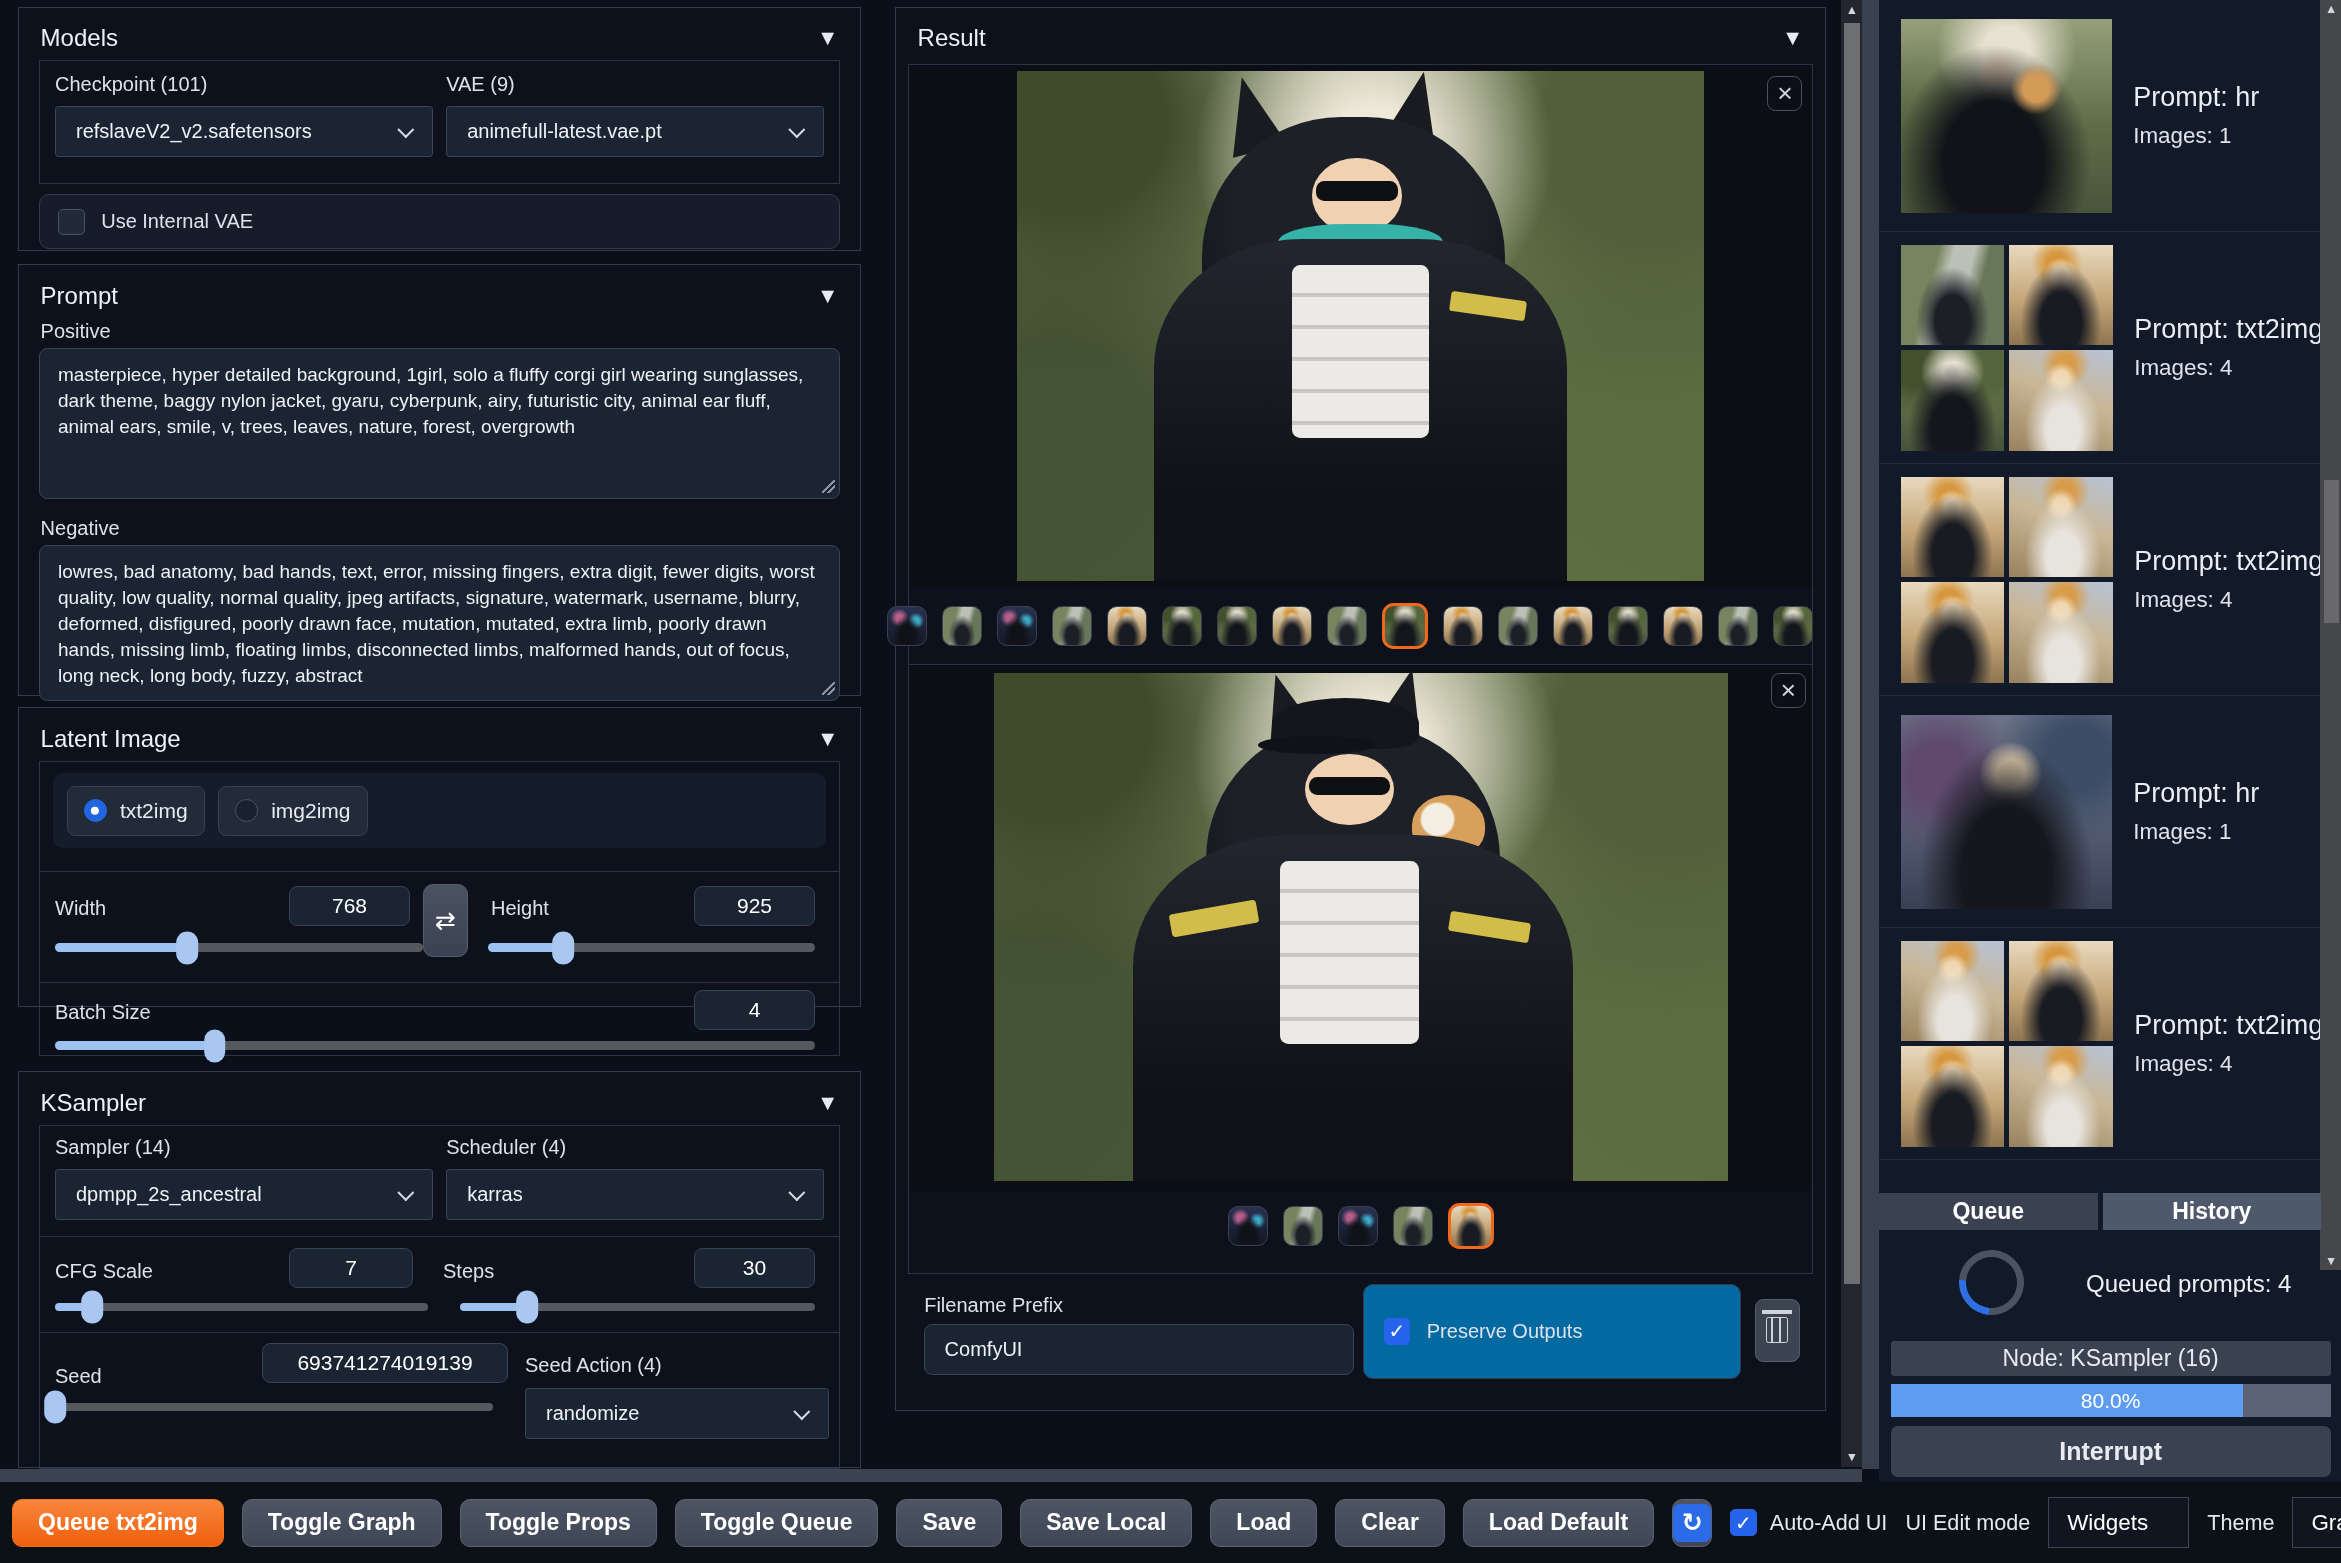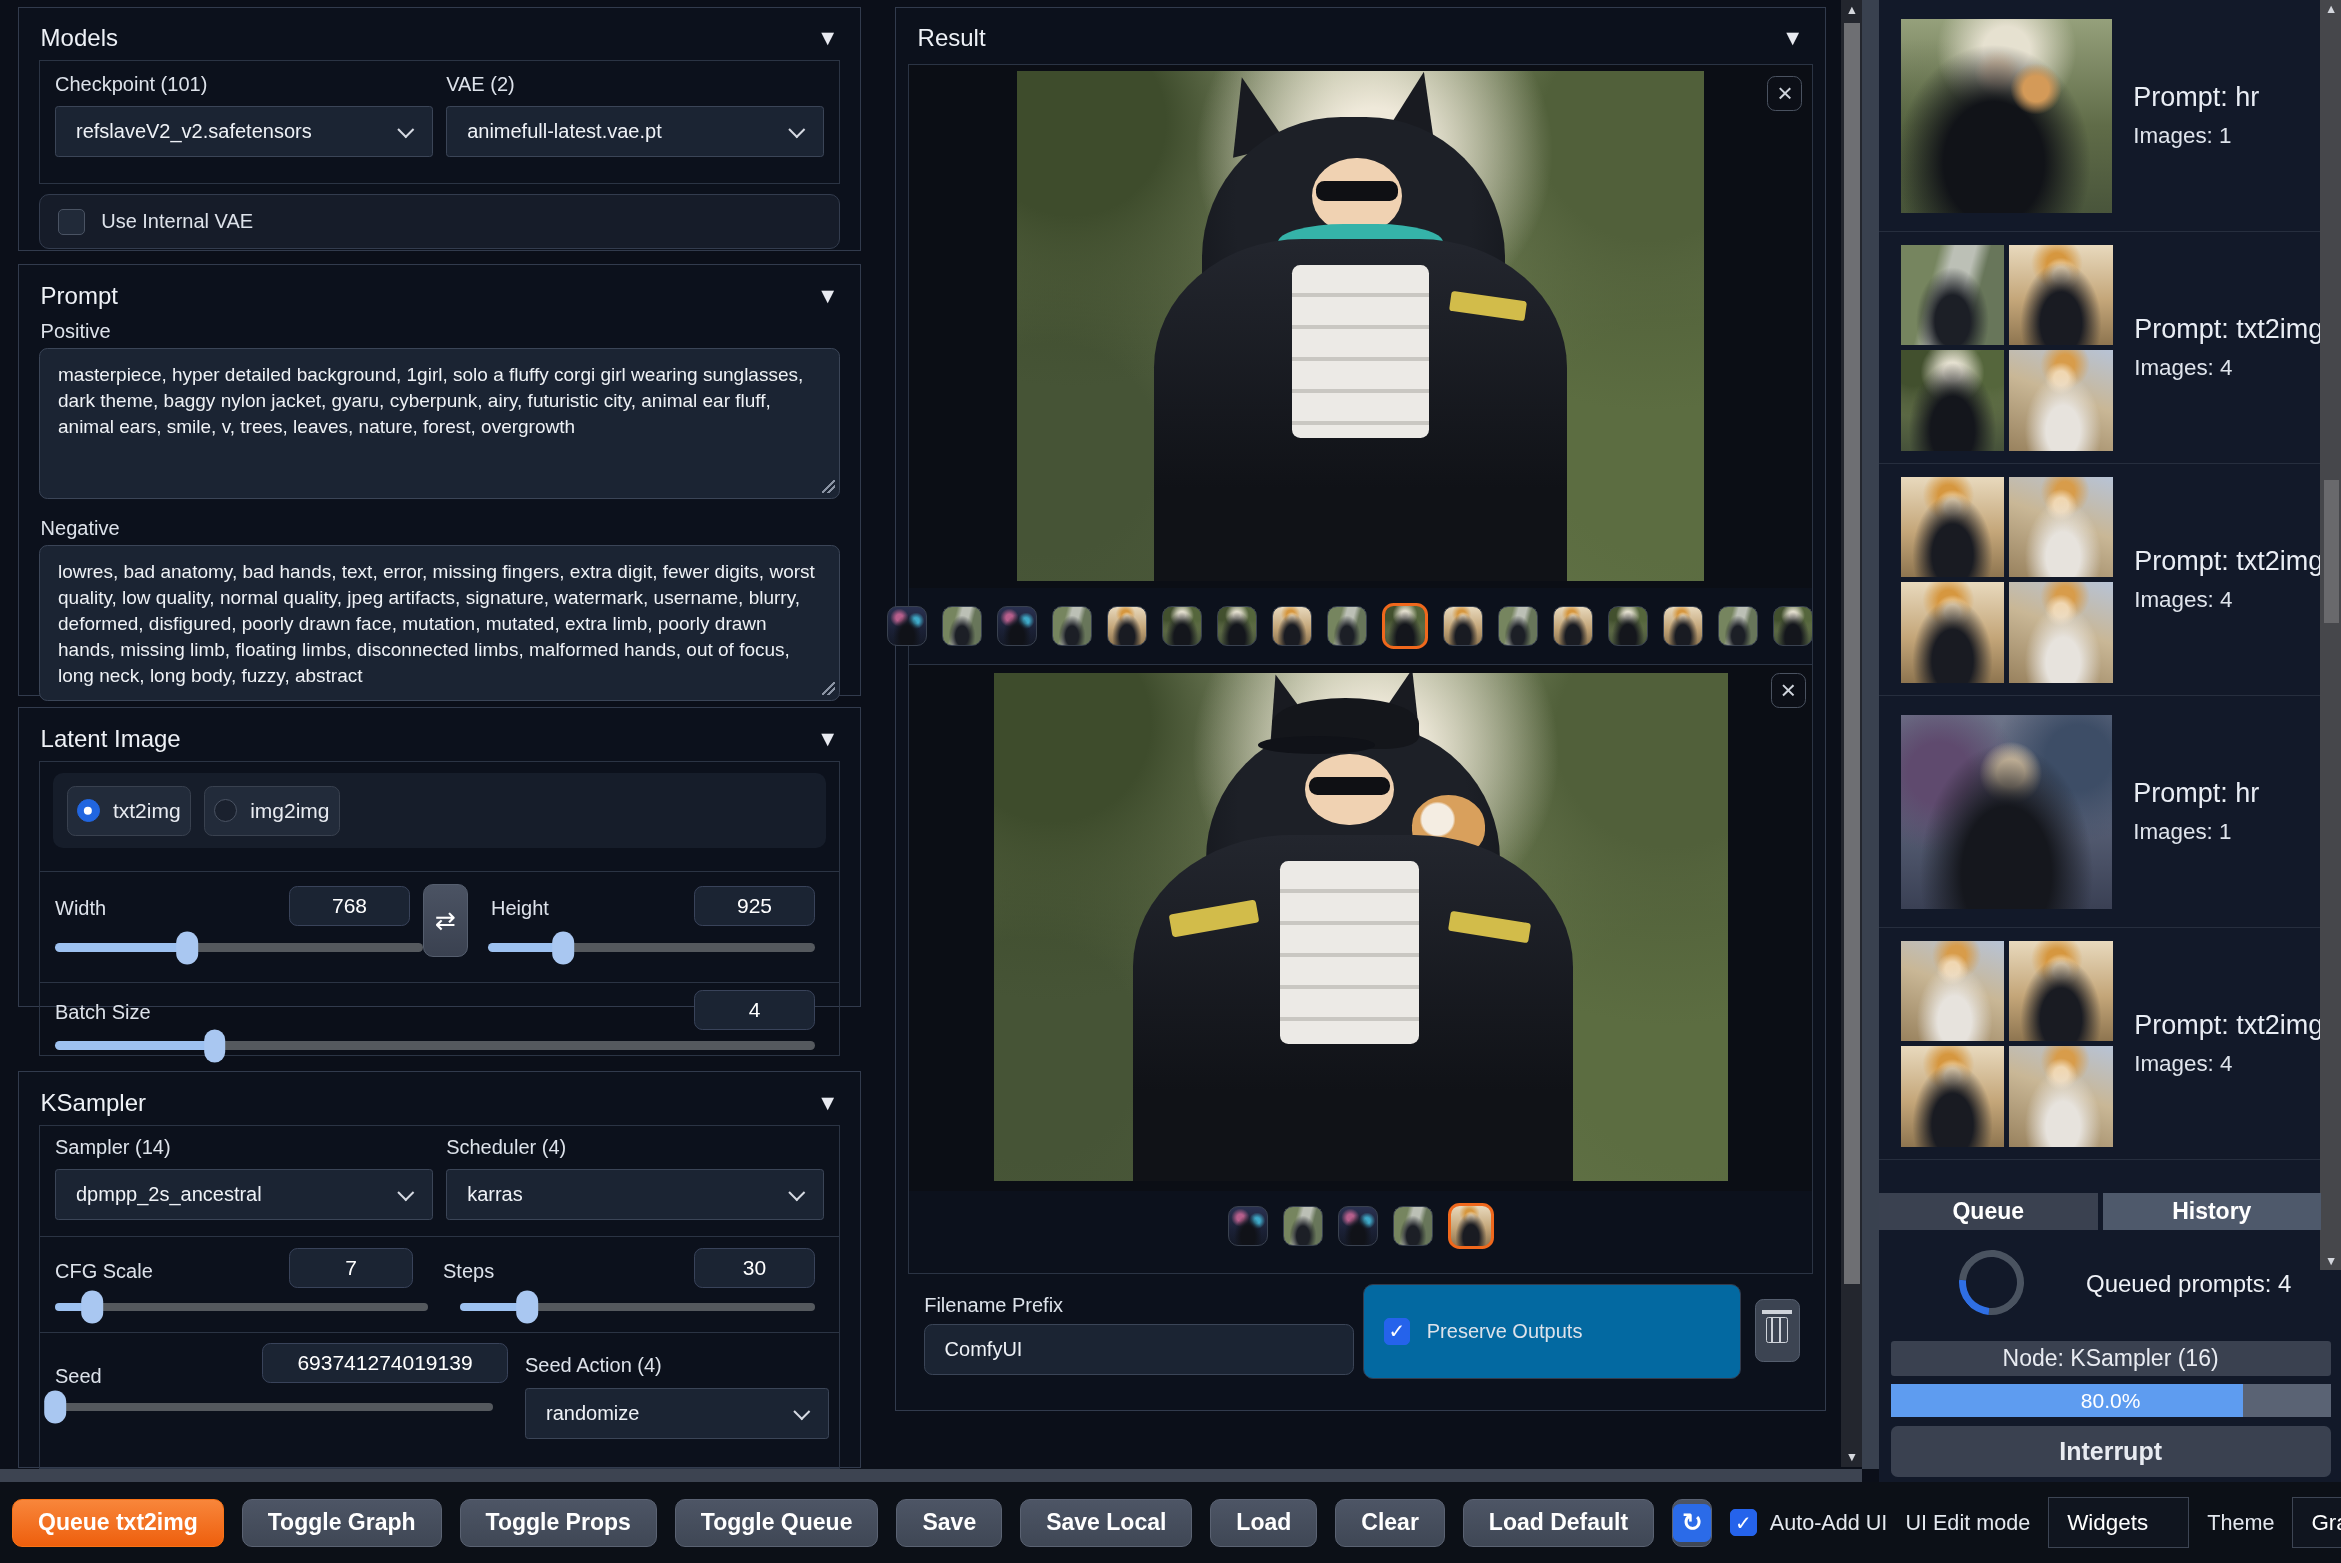--- a/index.html
+++ b/index.html
@@ -22,21 +22,21 @@
   .cbx { width:26.6px; height:26.6px; border-radius:5px; border:1.7px solid #4a5363; background:#212a39; flex:none; display:flex; align-items:center; justify-content:center; cursor:pointer; }
   .cbx.on { background:#2563eb; border-color:#2563eb; }
   .cbx.on::after { content:"✓"; color:#fff; font-size:20px; font-weight:bold; }
   .textarea { position:relative; background:#1b2433; border:0.8px solid #3b4557; border-radius:8.3px; margin:5px 20px 0 20px; padding:13.3px 18px; font-size:19px; line-height:26px; color:#eef1f5; overflow:hidden; }
   .textarea::after { content:""; position:absolute; right:4.1px; bottom:4.1px; width:13.3px; height:13.3px;
     background:linear-gradient(135deg,transparent 0 45%,#8a93a3 45% 55%,transparent 55% 68%,#8a93a3 68% 78%,transparent 78%); }
   .xbtn { position:absolute; width:35px; height:35px; border:0.8px solid #4a5260; border-radius:8.3px; color:#cfd4dc; font-size:26.6px; line-height:32px; text-align:center; cursor:pointer; background:rgba(13,17,25,.6); }
 
   
   .radio-wrap { background:#161d2a; border-radius:10px; margin:11.6px 13.3px; height:75px; display:flex; align-items:center; padding:0 13.3px; gap:13.3px; }
-  .pill { height:50px; background:#222b3a; border:0.8px solid #39414f; border-radius:8.3px; display:flex; align-items:center; gap:13.3px; padding:0 9px; font-size:21px; cursor:pointer; }
+  .pill { height:50px; background:#222b3a; border:0.8px solid #39414f; border-radius:8.3px; display:flex; align-items:center; gap:13.3px; padding:0 16px; font-size:21px; cursor:pointer; }
   .rdot { width:23px; height:23px; border-radius:50%; background:#1a212e; border:1.7px solid #4a5363; position:relative; }
   .pill.active .rdot { background:#2166e0; border-color:#2166e0; }
   .pill.active .rdot::after { content:""; position:absolute; left:50%; top:50%; width:8.3px; height:8.3px; border-radius:50%; background:#fff; transform:translate(-50%,-50%); }
 
   
   .art { position:relative; overflow:hidden; }
   .t-forest { background:
     radial-gradient(ellipse at 50% 80%, #14161c 0 30%, rgba(20,22,28,0) 60%),
     radial-gradient(circle at 50% 22%, #e9e4d4 0 10%, rgba(233,228,212,0) 34%),
     radial-gradient(circle at 12% 16%, #42502e 0 16%, transparent 40%),
@@ -166,21 +166,21 @@
     <div class="sub-box" style="height:124px;">
       <div class="form-grid">
         <div>
           <div class="flabel" style="margin-bottom:10px;">Checkpoint (101)</div>
           <div class="gselect">
             <span>refslaveV2_v2.safetensors</span>
             <span class="chev"></span>
           </div>
         </div>
         <div>
-          <div class="flabel" style="margin-bottom:10px;">VAE (2)</div>
+          <div class="flabel" style="margin-bottom:10px;">VAE (9)</div>
           <div class="gselect">
             <span>animefull-latest.vae.pt</span>
             <span class="chev"></span>
           </div>
         </div>
       </div>
     </div>
     <div class="vae-row">
       <div class="cbx"></div>
       <span class="flabel">Use Internal VAE</span>

